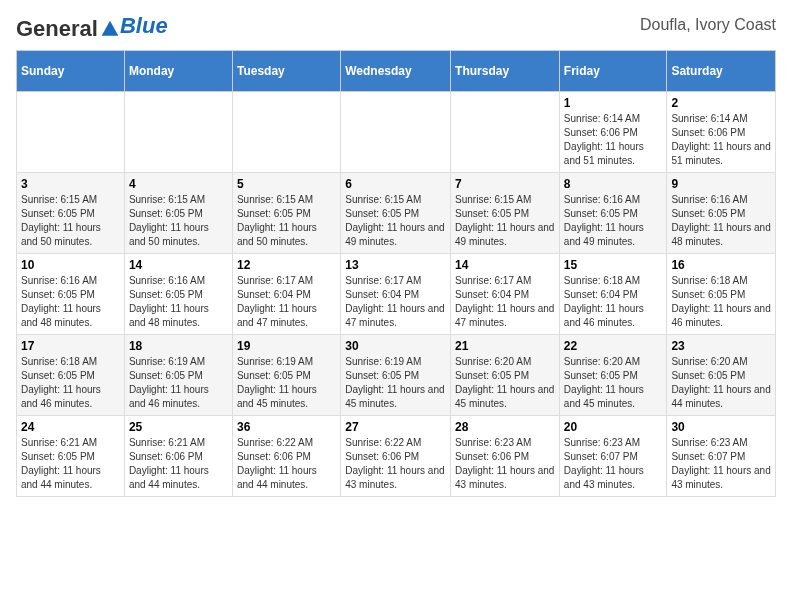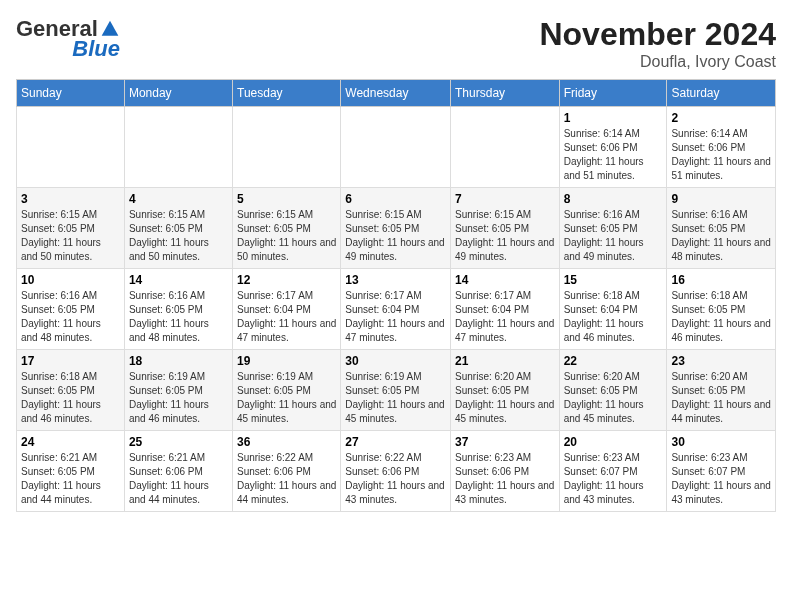--- a/index.html
+++ b/index.html
@@ -11,22 +11,22 @@
       padding: 16px;
     }
     .header {
       display: flex;
       justify-content: space-between;
       align-items: flex-start;
       margin-bottom: 8px;
     }
     .logo {
       display: flex;
-      flex-direction: column;
-      align-items: flex-end;
+      flex-direction: row;
+      align-items: center;
     }
     .logo-text {
       display: flex;
       align-items: center;
       font-size: 22px;
       font-weight: bold;
     }
     .logo-general { color: #333; }
     .logo-blue { color: #1a6abf; }
     .logo-icon {
@@ -47,24 +47,24 @@
       color: #555;
     }
     table {
       width: 100%;
       border-collapse: collapse;
       font-size: 11px;
     }
     thead tr th {
       background-color: #3a7dc9;
       color: #fff;
-      padding: 6px 4px;
+      padding: 13px 4px;
       text-align: left;
       font-size: 12px;
-      font-weight: normal;
+      font-weight: bold;
       border: 1px solid #ccc;
     }
     tbody tr td {
       vertical-align: top;
       padding: 4px;
       border: 1px solid #ddd;
       height: 78px;
       width: 113px;
       background: #fff;
     }
@@ -93,21 +93,20 @@
   <div class="logo">
     <div class="logo-text">
       <span class="logo-general">General</span>
       <svg class="logo-icon" viewBox="0 0 24 24">
         <polygon points="12,2 22,20 2,20" fill="#1a6abf"></polygon>
       </svg>
     </div>
     <span class="logo-blue" style="font-size:22px;font-weight:bold;margin-top:-6px;font-style:italic;">Blue</span>
   </div>
   <div class="title-block">
-    <div class="month-title">November 2024</div>
     <div class="location">Doufla, Ivory Coast</div>
   </div>
 </div>
 
 <table>
   <thead>
     <tr>
     <th>Sunday</th>
         <th>Monday</th>
         <th>Tuesday</th>
@@ -288,21 +287,21 @@
 Sunset: 6:06 PM
 Daylight: 11 hours and 44 minutes.</div>
         </td>
         <td>
           <span class="day-num">27</span>
           <div class="day-info" style="white-space: pre-line;">Sunrise: 6:22 AM
 Sunset: 6:06 PM
 Daylight: 11 hours and 43 minutes.</div>
         </td>
         <td>
-          <span class="day-num">37</span>
+          <span class="day-num">28</span>
           <div class="day-info" style="white-space: pre-line;">Sunrise: 6:23 AM
 Sunset: 6:06 PM
 Daylight: 11 hours and 43 minutes.</div>
         </td>
         <td>
           <span class="day-num">20</span>
           <div class="day-info" style="white-space: pre-line;">Sunrise: 6:23 AM
 Sunset: 6:07 PM
 Daylight: 11 hours and 43 minutes.</div>
         </td>

